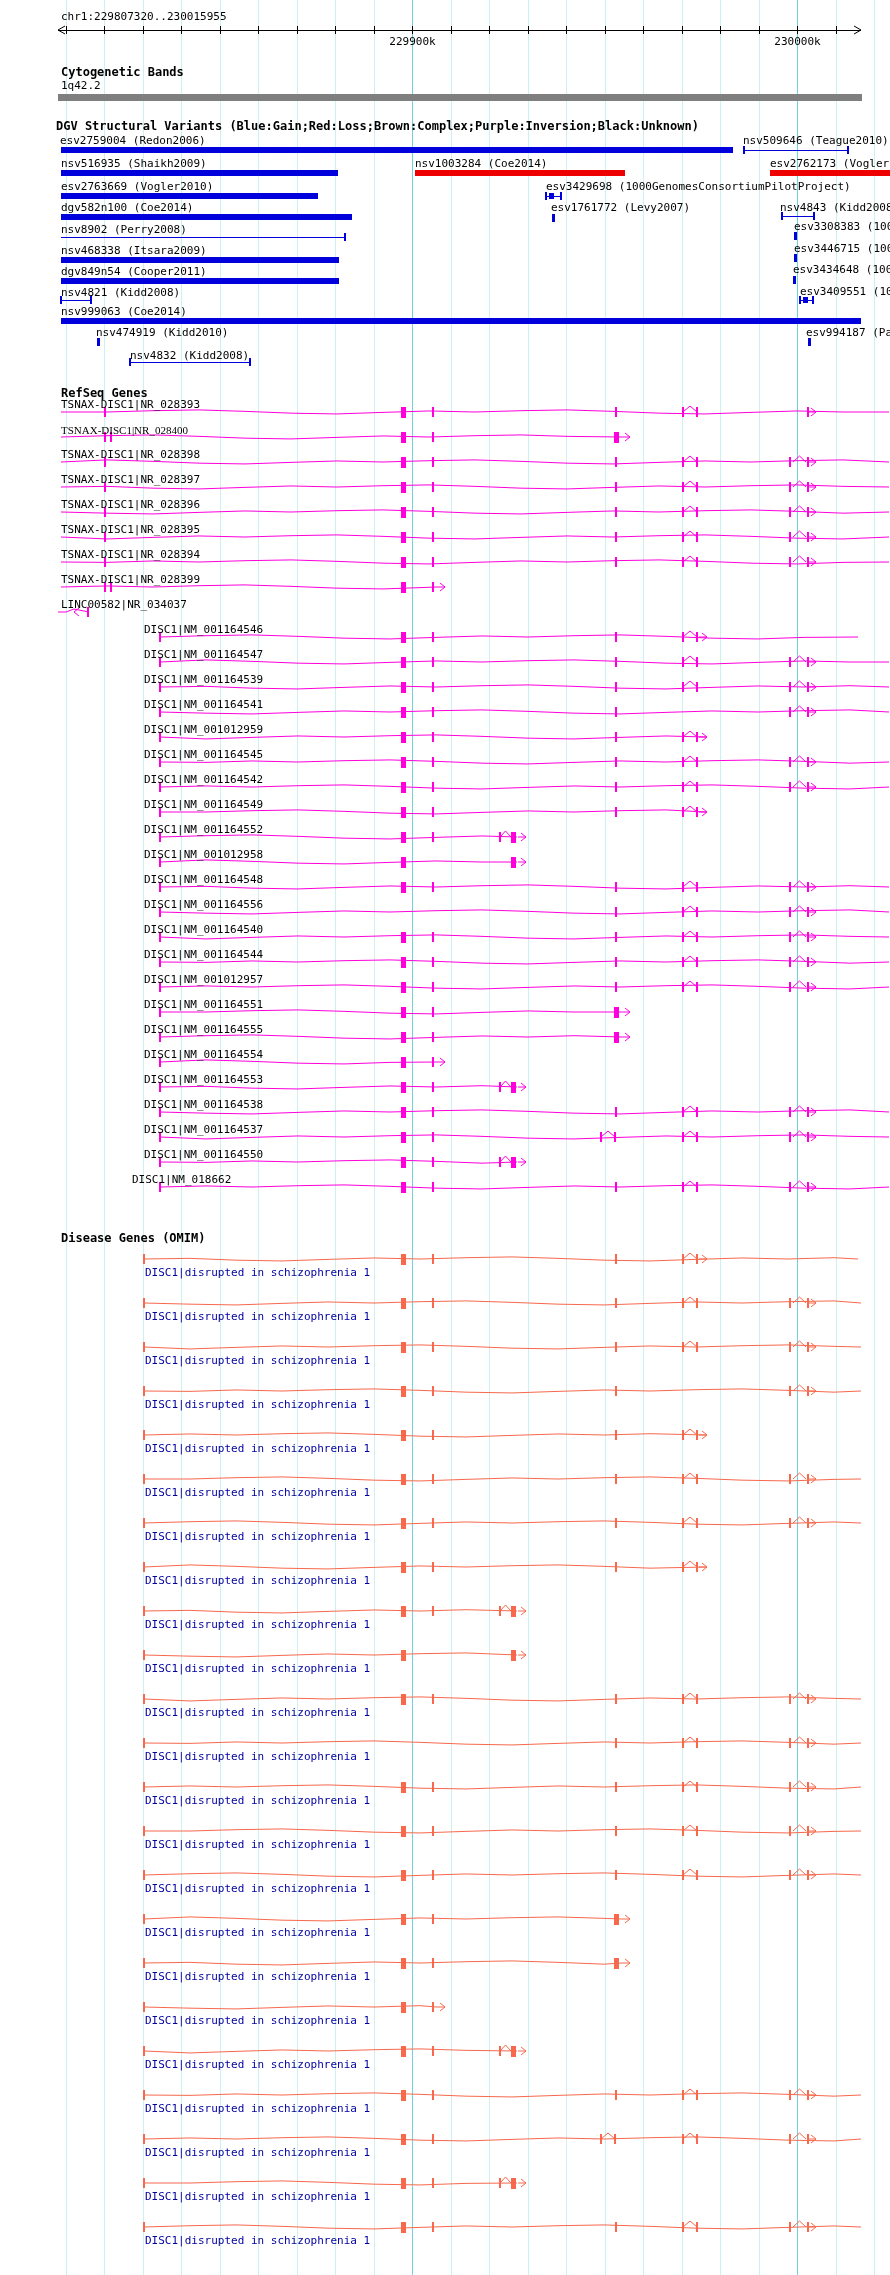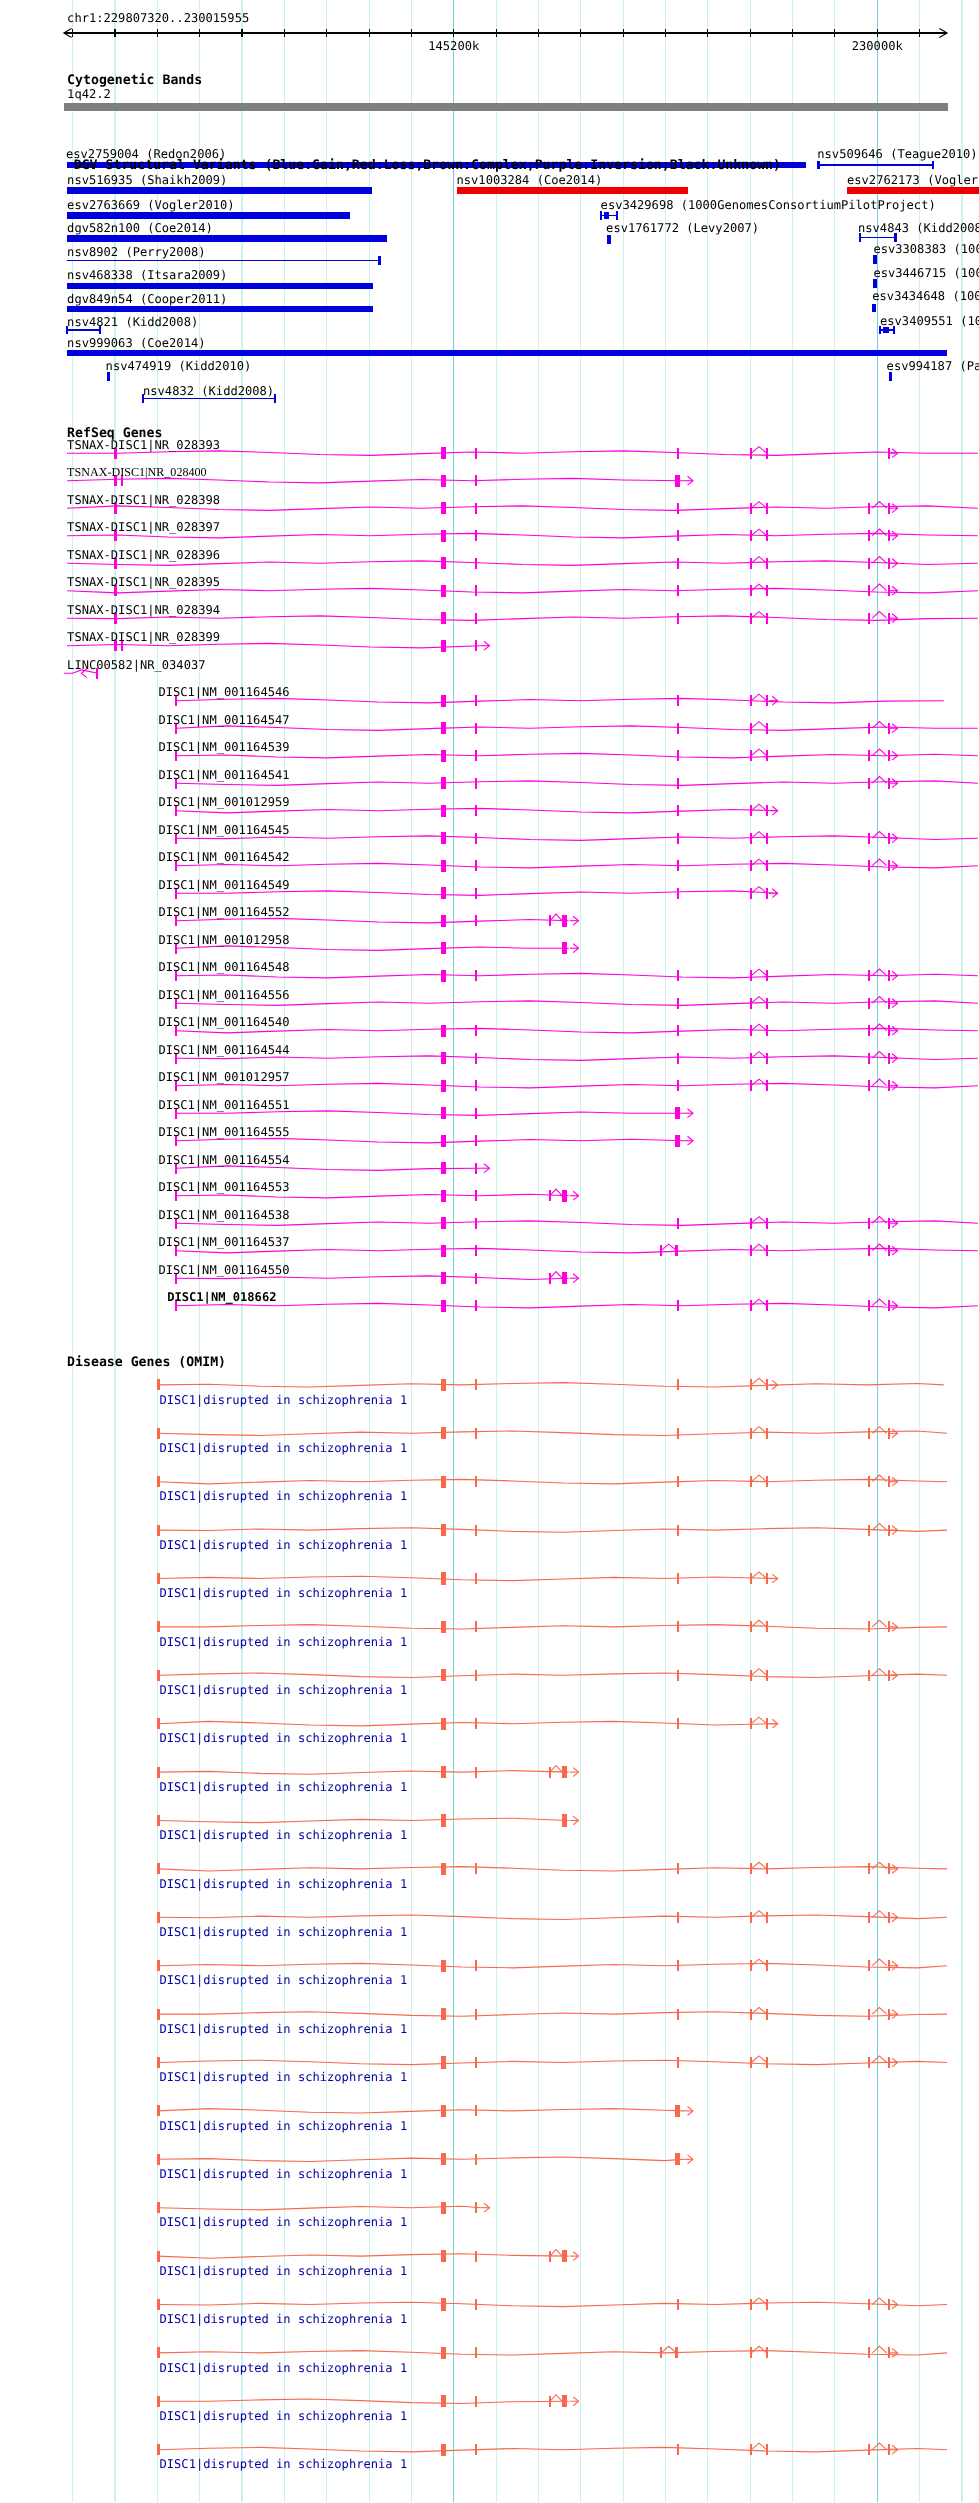--- a/index.html
+++ b/index.html
@@ -848,26 +848,26 @@
         <polyline points="683,2227 690,2221 697,2227" fill="none" stroke="#F8684C" stroke-width="1"></polyline>
         <polyline points="793,2227 799.5,2221 806,2227" fill="none" stroke="#F8684C" stroke-width="1"></polyline>
         <line x1="808" y1="2227" x2="816" y2="2227" stroke="#F8684C" stroke-width="1"></line>
         <polyline points="811,2223 816,2227 811,2231" fill="none" stroke="#F8684C" stroke-width="1"></polyline>
       </g>
     </svg>
 
   <div class="lbl" style="left: 61px; top: 11px;">chr1:229807320..230015955</div>
   <div class="hdr" style="left: 61px; top: 66px;">Cytogenetic Bands</div>
   <div class="lbl" style="left: 61px; top: 80px;">1q42.2</div>
-  <div class="hdr" style="left: 67px; top: 120px; margin-top: 24px;">DGV Structural Variants (Blue:Gain;Red:Loss;Brown:Complex;Purple:Inversion;Black:Unknown)</div>
+  <div class="hdr" style="left: 56px; top: 120px;">DGV Structural Variants (Blue:Gain;Red:Loss;Brown:Complex;Purple:Inversion;Black:Unknown)</div>
   <div class="hdr" style="left: 61px; top: 387px;">RefSeq Genes</div>
   <div class="hdr" style="left: 61px; top: 1232px;">Disease Genes (OMIM)</div>
 
   <div id="labels">
-      <span class="ruler-lbl" style="left: 412.5px; top: 36px;">145200k</span>
+      <span class="ruler-lbl" style="left: 412.5px; top: 36px;">229900k</span>
       <span class="ruler-lbl" style="left: 797.5px; top: 36px;">230000k</span>
       <span class="lbl" style="left: 60px; top: 135px;">esv2759004 (Redon2006)</span>
       <span class="lbl" style="left: 743px; top: 135px;">nsv509646 (Teague2010)</span>
       <span class="lbl" style="left: 61px; top: 158px;">nsv516935 (Shaikh2009)</span>
       <span class="lbl" style="left: 415px; top: 158px;">nsv1003284 (Coe2014)</span>
       <span class="lbl" style="left: 770px; top: 158px;">esv2762173 (Vogler20</span>
       <span class="lbl" style="left: 61px; top: 181px;">esv2763669 (Vogler2010)</span>
       <span class="lbl" style="left: 546px; top: 181px;">esv3429698 (1000GenomesConsortiumPilotProject)</span>
       <span class="lbl" style="left: 61px; top: 202px;">dgv582n100 (Coe2014)</span>
       <span class="lbl" style="left: 551px; top: 202px;">esv1761772 (Levy2007)</span>
@@ -908,21 +908,21 @@
       <span class="lbl" style="left: 144px; top: 924px;">DISC1|NM_001164540</span>
       <span class="lbl" style="left: 144px; top: 949px; text-align: center;">DISC1|NM_001164544</span>
       <span class="lbl" style="left: 144px; top: 974px;">DISC1|NM_001012957</span>
       <span class="lbl" style="left: 144px; top: 999px;">DISC1|NM_001164551</span>
       <span class="lbl" style="left: 144px; top: 1024px;">DISC1|NM_001164555</span>
       <span class="lbl" style="left: 144px; top: 1049px;">DISC1|NM_001164554</span>
       <span class="lbl" style="left: 144px; top: 1074px;">DISC1|NM_001164553</span>
       <span class="lbl" style="left: 144px; top: 1099px;">DISC1|NM_001164538</span>
       <span class="lbl" style="left: 144px; top: 1124px;">DISC1|NM_001164537</span>
       <span class="lbl" style="left: 144px; top: 1149px;">DISC1|NM_001164550</span>
-      <span class="lbl" style="left: 152px; top: 1174px; font-weight: bold;">DISC1|NM_018662</span>
+      <span class="lbl" style="left: 132px; top: 1174px;">DISC1|NM_018662</span>
       <span class="lbl omim-lbl" style="left: 145px; top: 1267px;">DISC1|disrupted in schizophrenia 1</span>
       <span class="lbl omim-lbl" style="left: 145px; top: 1311px;">DISC1|disrupted in schizophrenia 1</span>
       <span class="lbl omim-lbl" style="left: 145px; top: 1355px;">DISC1|disrupted in schizophrenia 1</span>
       <span class="lbl omim-lbl" style="left: 145px; top: 1399px;">DISC1|disrupted in schizophrenia 1</span>
       <span class="lbl omim-lbl" style="left: 145px; top: 1443px;">DISC1|disrupted in schizophrenia 1</span>
       <span class="lbl omim-lbl" style="left: 145px; top: 1487px;">DISC1|disrupted in schizophrenia 1</span>
       <span class="lbl omim-lbl" style="left: 145px; top: 1531px;">DISC1|disrupted in schizophrenia 1</span>
       <span class="lbl omim-lbl" style="left: 145px; top: 1575px;">DISC1|disrupted in schizophrenia 1</span>
       <span class="lbl omim-lbl" style="left: 145px; top: 1619px;">DISC1|disrupted in schizophrenia 1</span>
       <span class="lbl omim-lbl" style="left: 145px; top: 1663px;">DISC1|disrupted in schizophrenia 1</span>

